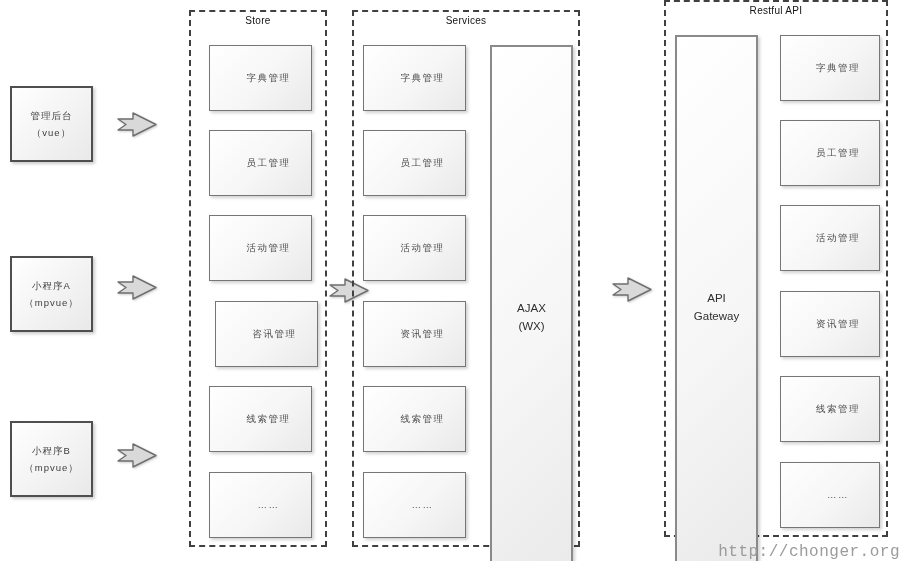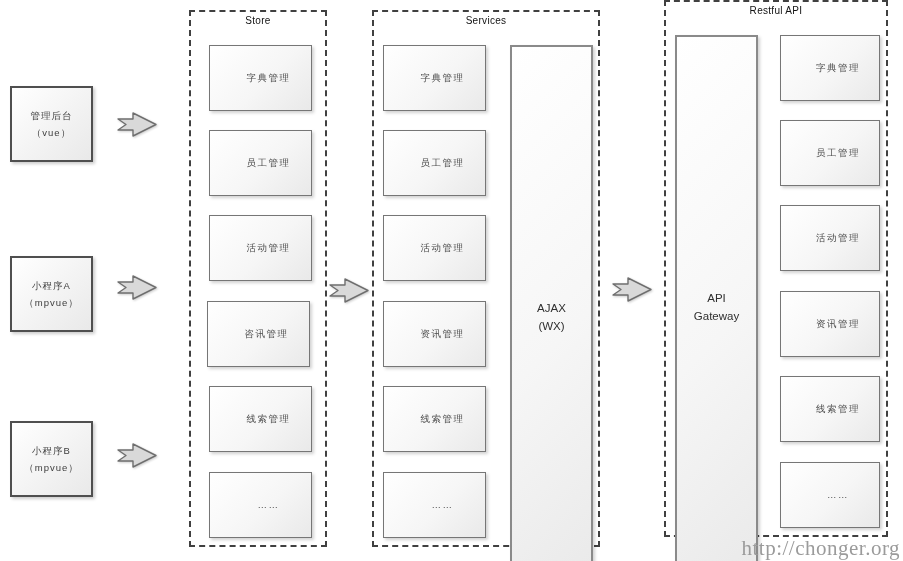--- a/index.html
+++ b/index.html
@@ -37,22 +37,22 @@
     border:2px solid #4f4f4f;box-shadow:2px 2px 3px rgba(0,0,0,0.2);
     display:flex;align-items:center;justify-content:center;flex-direction:column;text-align:center;
   }
   .client .cline{font-size:9.5px;letter-spacing:1px;color:#3d3d3d;line-height:1.8;}
   
   .arrow{position:absolute;width:41px;height:27px;}
   .arrow svg{display:block;filter:drop-shadow(1.5px 1.5px 1px rgba(0,0,0,0.2));}
   
   .r0{top:33px}.r1{top:118px}.r2{top:203px}.r3{top:289px}.r4{top:374px}.r5{top:460px}
   .watermark{
-    position:absolute;right:3px;bottom:0px;font-size:21px;letter-spacing:0.5px;
-    color:#9b9b9b;font-family:Liberation Serif, serif;
+    position:absolute;right:3px;bottom:0px;font-size:16px;letter-spacing:0.5px;
+    color:#9b9b9b;font-family:Liberation Mono, monospace;
   }
 </style>
 </head>
 <body>
 
 <div class="canvas">
 
   <div class="client" style="top:86px">
     <div class="cline">管理后台</div>
     <div class="cline">（vue）</div>
@@ -96,32 +96,32 @@
     <div class="group-title">Store</div>
     <div class="node small-box r0" style="left:18px">
         <div class="zh">字典管理</div>
       </div>
     <div class="node small-box r1" style="left:18px">
         <div class="zh">员工管理</div>
       </div>
     <div class="node small-box r2" style="left:18px">
         <div class="zh">活动管理</div>
       </div>
-    <div class="node small-box r3" style="left:16px">
+    <div class="node small-box r3" style="left:24px">
         <div class="zh">咨讯管理</div>
       </div>
     <div class="node small-box r4" style="left:18px">
         <div class="zh">线索管理</div>
       </div>
     <div class="node small-box r5" style="left:18px">
         <div class="zh">……</div>
       </div>
   </div>
 
-  <div class="group" style="left:372px;top:10px;width:228px;height:537px">
+  <div class="group" style="left:352px;top:10px;width:228px;height:537px">
     <div class="group-title">Services</div>
     <div class="node small-box r0" style="left:9px">
         <div class="zh">字典管理</div>
       </div>
     <div class="node small-box r1" style="left:9px">
         <div class="zh">员工管理</div>
       </div>
     <div class="node small-box r2" style="left:9px">
         <div class="zh">活动管理</div>
       </div>

